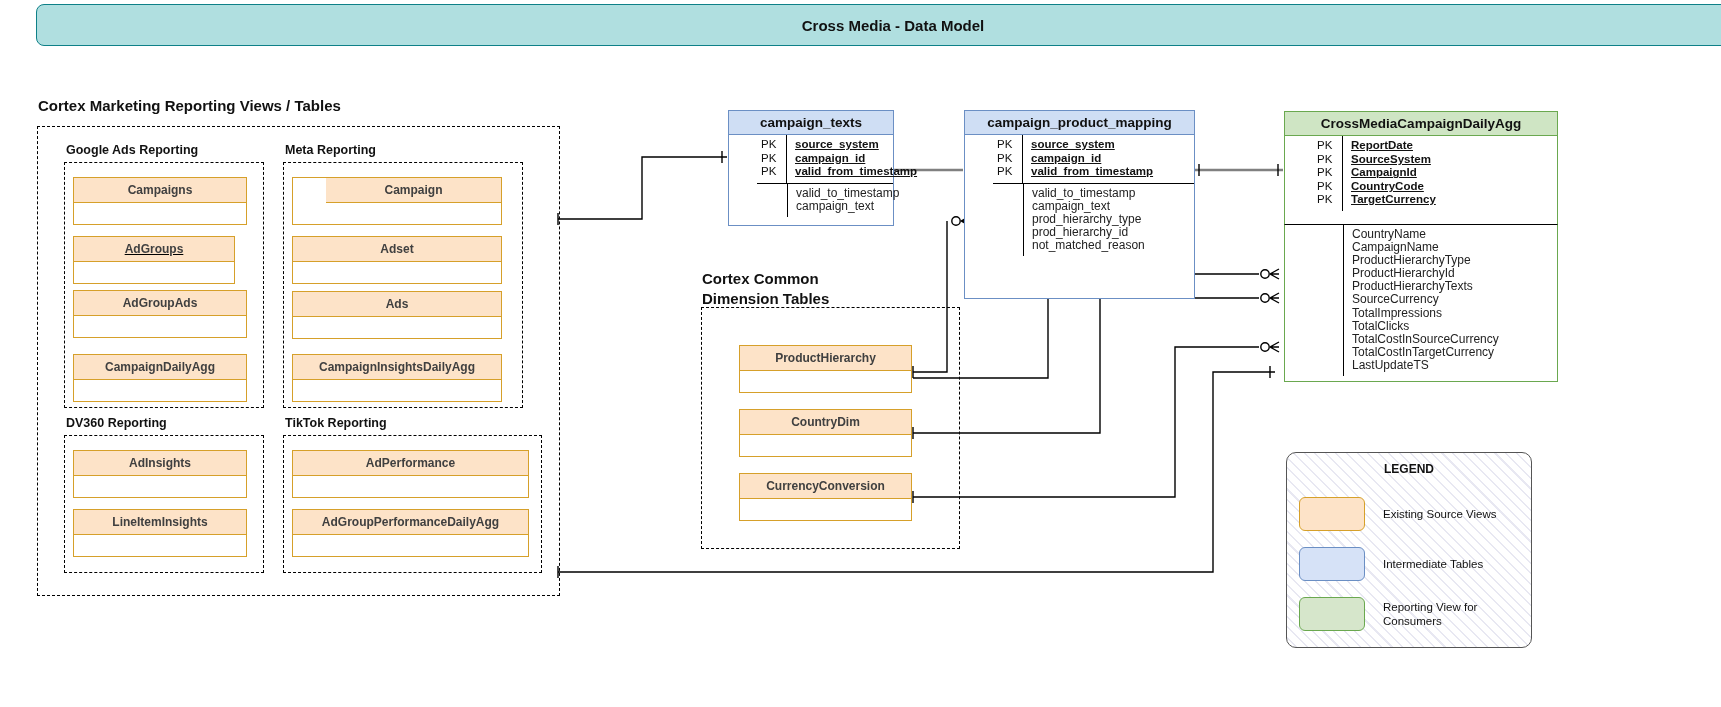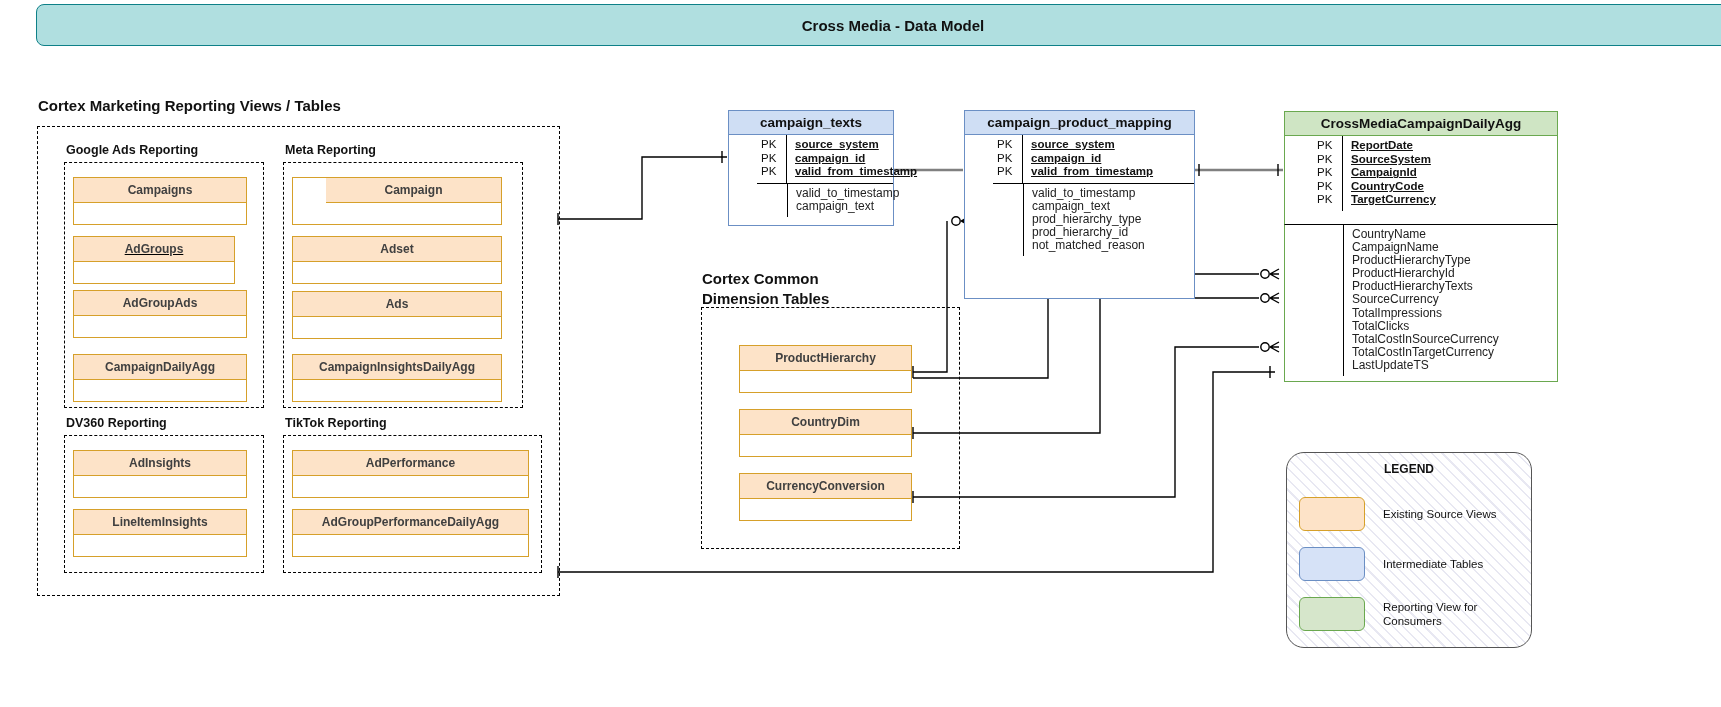--- a/index.html
+++ b/index.html
@@ -52,21 +52,21 @@
   .er-fieldcol{flex:1;padding:3px 6px 4px 8px;box-sizing:border-box;}
   .pk-label{font-size:11.5px;color:#111;line-height:13.6px;}
   .pk-field{font-size:11.5px;font-weight:bold;color:#111;line-height:13.6px;
             text-decoration:underline;white-space:nowrap;}
   .attr{font-size:12px;color:#222;line-height:13.1px;white-space:nowrap;}
   .er-blank-key{width:30px;flex:0 0 30px;border-right:1.4px solid #000;}
 
   
   #legend{
     position:absolute;left:1286px;top:452px;width:246px;height:196px;
-    border:1px solid #555;border-radius:18px;box-sizing:border-box;
+    border:1px solid #555;border-radius:10px;box-sizing:border-box;
     background:
       repeating-linear-gradient(45deg,
         #ffffff 0px,#ffffff 6px,
         #e8e8f2 6px,#e8e8f2 7.5px);
     overflow:hidden;
   }
   #legend .lg-title{
     position:absolute;top:9px;left:0;width:100%;text-align:center;
     font-size:12px;font-weight:bold;color:#111;
   }

